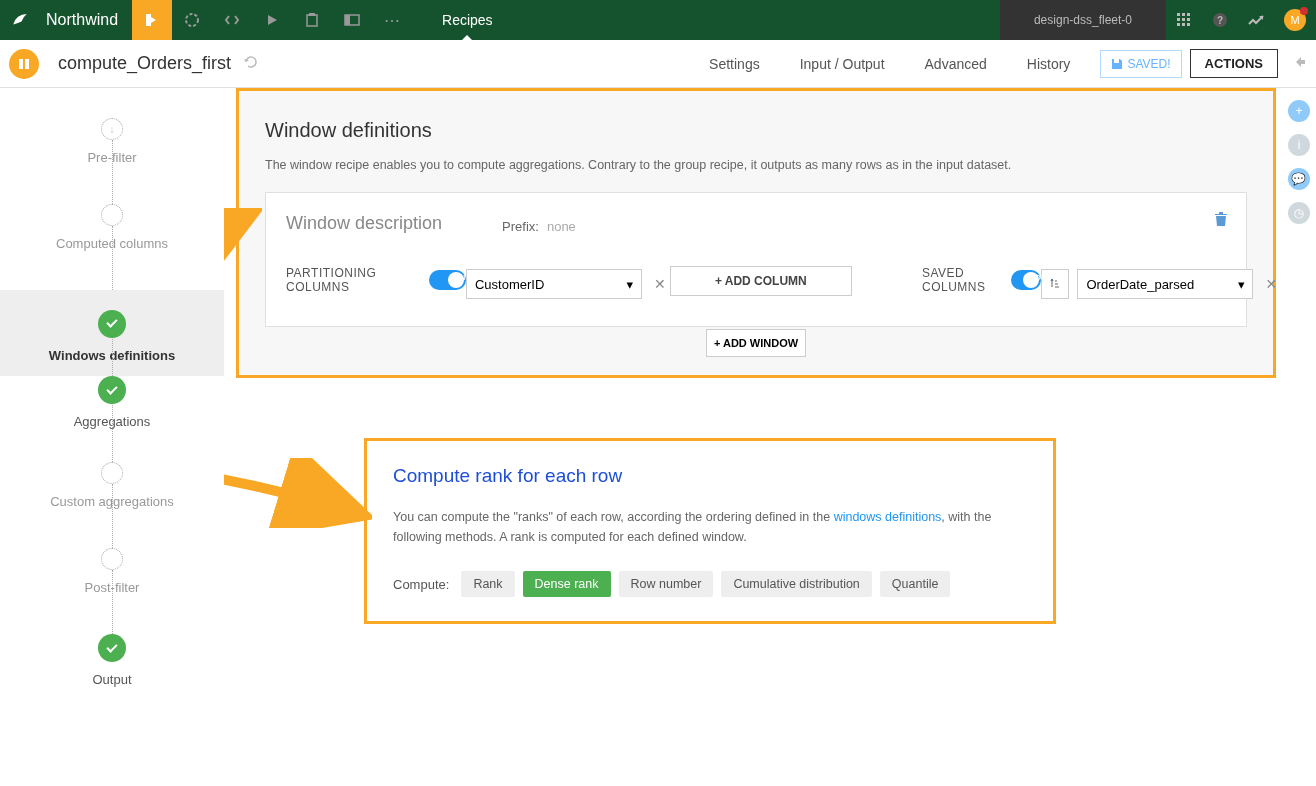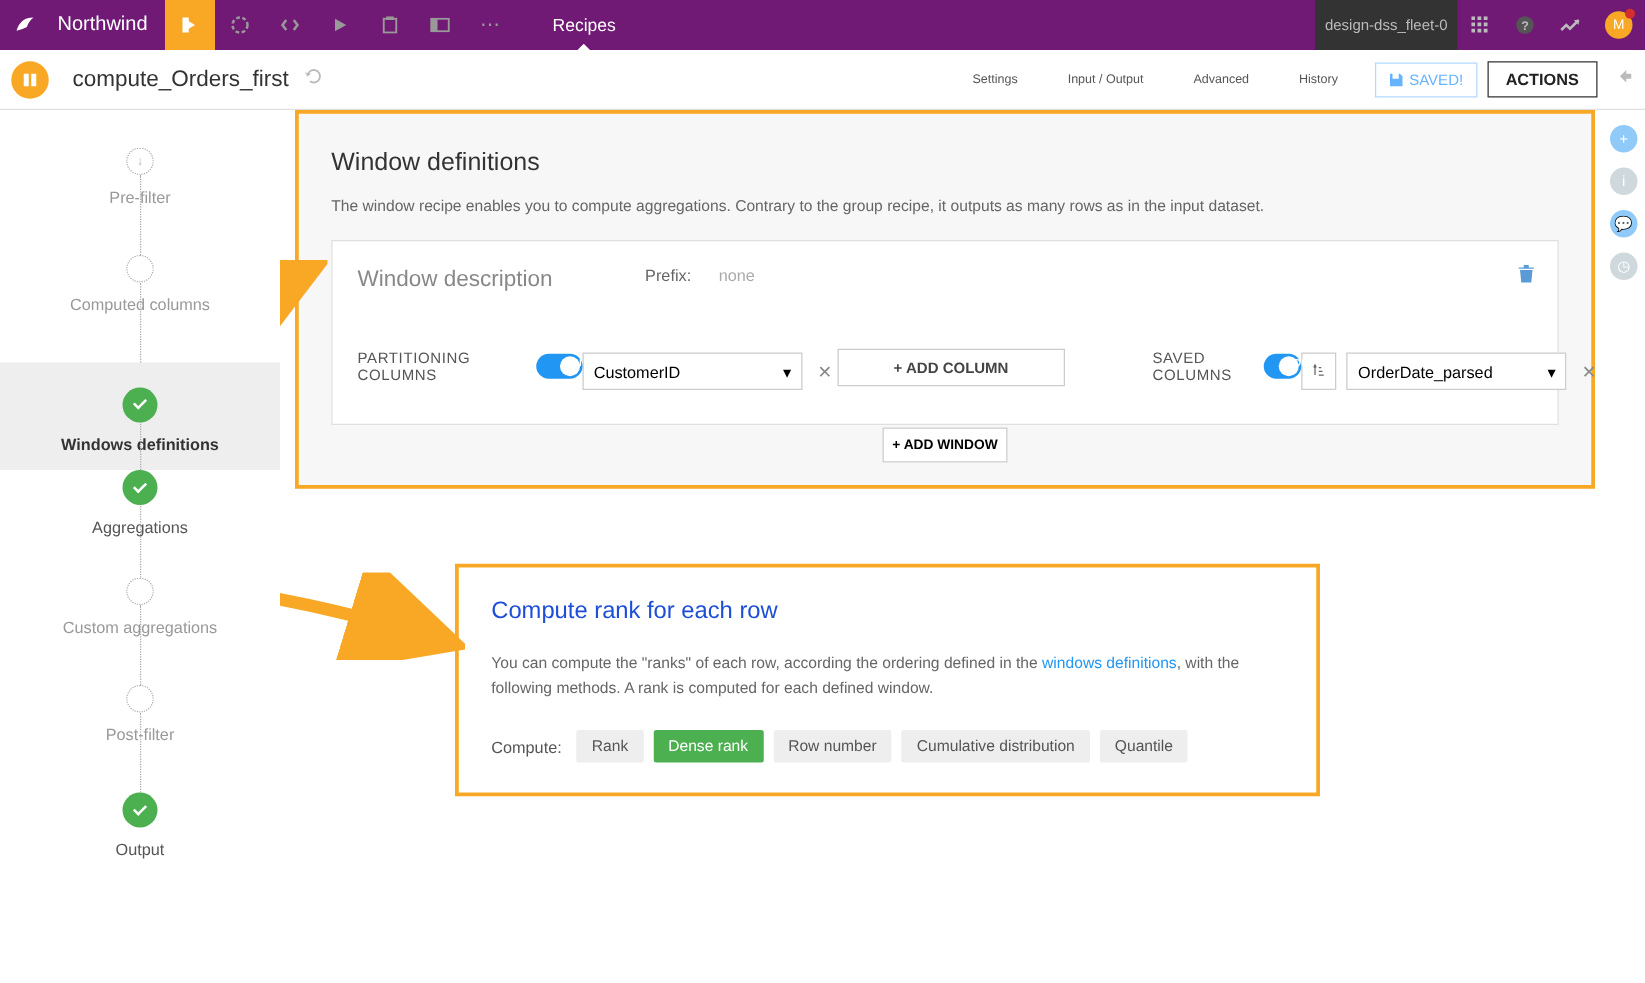--- a/index.html
+++ b/index.html
@@ -1,42 +1,42 @@
 <!DOCTYPE html>
 <html><head>
 <meta charset="utf-8">
 <style>
 * { box-sizing: border-box; margin: 0; padding: 0; font-family: -apple-system, "Segoe UI", Helvetica, Arial, sans-serif; }
 body { width: 1316px; height: 786px; background: #fff; overflow: hidden; position: relative; }
 
 
-.topbar { height: 40px; background: #701a75; display: flex; align-items: center; color: #ccc; }
+.topbar { height: 40px; background: #14532d; display: flex; align-items: center; color: #ccc; }
 .logo-box { width: 40px; height: 40px; display: flex; align-items: center; justify-content: center; }
 .bird { width: 18px; height: 18px; }
 .project-name { color: #fff; font-size: 16px; padding: 0 14px 0 6px; }
 .orange-sq { width: 40px; height: 40px; background: #f9a825; display: flex; align-items: center; justify-content: center; color: #fff; }
 .top-icon { width: 40px; height: 40px; display: flex; align-items: center; justify-content: center; color: #999; cursor: pointer; }
 .breadcrumb { margin-left: 30px; color: #fff; font-size: 14px; position: relative; }
 .breadcrumb::after { content: ''; position: absolute; bottom: -12px; left: 50%; transform: translateX(-50%); border: 5px solid transparent; border-bottom-color: #fff; }
 .top-spacer { flex: 1; }
-.instance { background: #333; color: #bbb; font-size: 12px; padding: 0 8px; height: 40px; display: flex; align-items: center; }
+.instance { background: #333; color: #bbb; font-size: 12px; padding: 0 34px; height: 40px; display: flex; align-items: center; }
 .search-box { background: #333; height: 28px; display: flex; align-items: center; margin-left: 10px; padding: 0 10px; width: 185px; border-radius: 2px; }
 .search-box input { background: transparent; border: none; color: #ccc; font-size: 13px; width: 130px; outline: none; margin-left: 6px; }
 .top-right-icon { width: 36px; display: flex; justify-content: center; color: #bbb; cursor: pointer; }
 .avatar { width: 22px; height: 22px; border-radius: 50%; background: #f9a825; color: #fff; font-size: 11px; display: flex; align-items: center; justify-content: center; margin: 0 10px; position: relative; }
 .avatar::after { content: ''; position: absolute; top: -2px; right: -2px; width: 8px; height: 8px; background: #d32f2f; border-radius: 50%; }
 
 
 .subbar { height: 48px; display: flex; align-items: center; border-bottom: 1px solid #e0e0e0; }
 .recipe-icon-wrap { width: 48px; height: 48px; display: flex; align-items: center; justify-content: center; }
 .recipe-icon { width: 30px; height: 30px; border-radius: 50%; background: #f9a825; display: flex; align-items: center; justify-content: center; color: #fff; font-weight: bold; }
 .recipe-title { font-size: 18px; color: #333; margin-left: 10px; }
 .refresh-ic { margin-left: 12px; color: #bbb; cursor: pointer; }
 .sub-spacer { flex: 1; }
-.subtab { font-size: 10px; color: #555; padding: 0 20px; cursor: pointer; }
+.subtab { font-size: 14px; color: #555; padding: 0 20px; cursor: pointer; }
 .saved-btn { border: 1px solid #b3d9ff; color: #66b3ff; font-size: 12px; font-weight: normal; padding: 6px 10px; margin-left: 10px; display: flex; align-items: center; gap: 4px; cursor: default; }
 .actions-btn { border: 1px solid #333; color: #222; font-size: 13px; font-weight: bold; padding: 6px 14px; margin: 0 14px 0 8px; cursor: pointer; }
 .back-arrow { color: #bbb; margin-right: 10px; cursor: pointer; }
 
 
 .main { display: flex; height: calc(786px - 88px); }
 .sidebar { width: 224px; padding-top: 30px; display: flex; flex-direction: column; align-items: center; position: relative; }
 .step { display: flex; flex-direction: column; align-items: center; position: relative; height: 86px; width: 100%; }
 .step-circle { width: 22px; height: 22px; border: 1px dotted #aaa; border-radius: 50%; display: flex; align-items: center; justify-content: center; background: #fff; z-index: 2; }
 .step-circle.done { background: #4caf50; border: none; color: #fff; }
@@ -49,21 +49,21 @@
 .arrow-ic { font-size: 10px; color: #bbb; }
 
 .content { flex: 1; padding: 0 0 20px 0; position: relative; overflow: auto; }
 
 
 .highlight-box { border: 3px solid #f9a825; position: relative; }
 .box1 { margin: 0 40px 0 12px; padding: 28px 26px 18px 26px; background: #f7f7f7; }
 .box1 h2 { font-size: 20px; font-weight: normal; color: #333; margin-bottom: 16px; }
 .box1 .desc { font-size: 12.5px; color: #666; margin-bottom: 20px; }
 .card { background: #fff; border: 1px solid #e0e0e0; padding: 20px; position: relative; }
-.card-title-row { display: flex; align-items: flex-start; margin-bottom: 45px; gap: 14px; }
+.card-title-row { display: flex; align-items: flex-end; margin-bottom: 32px; }
 .card-title { font-size: 18px; color: #888; font-weight: normal; margin-right: 60px; }
 .prefix-label { font-size: 13px; color: #666; margin-right: 8px; }
 .prefix-val { font-size: 13px; color: #aaa; }
 .trash { position: absolute; top: 18px; right: 18px; color: #5a9bd5; cursor: pointer; }
 .cols-row { display: flex; gap: 70px; }
 .col-section { display: flex; }
 .col-header { display: flex; align-items: center; gap: 12px; margin-bottom: 12px; justify-content: center; }
 .col-header-label { font-size: 12px; color: #555; letter-spacing: 0.5px; }
 .toggle { width: 44px; height: 20px; border-radius: 10px; position: relative; cursor: pointer; }
 .toggle.on { background: #2196f3; }

